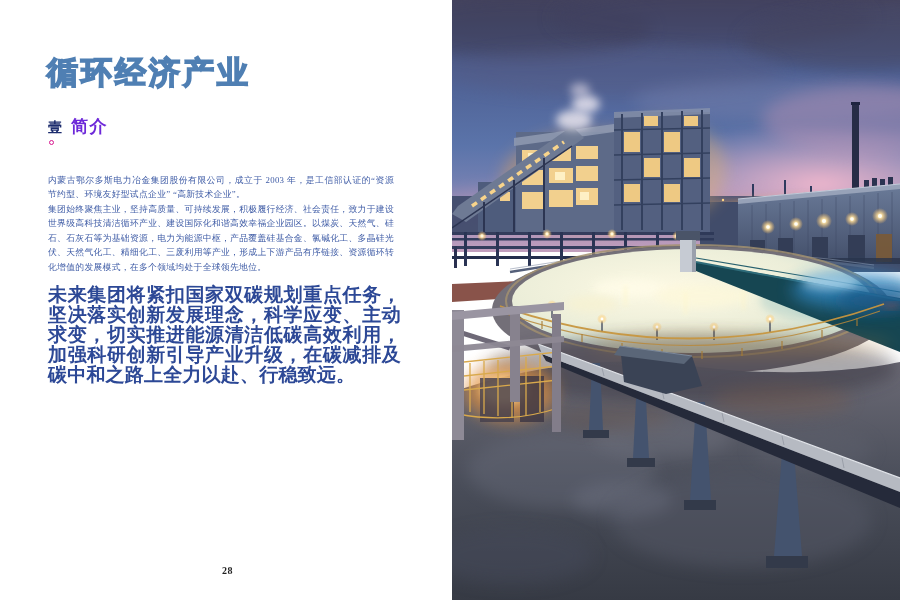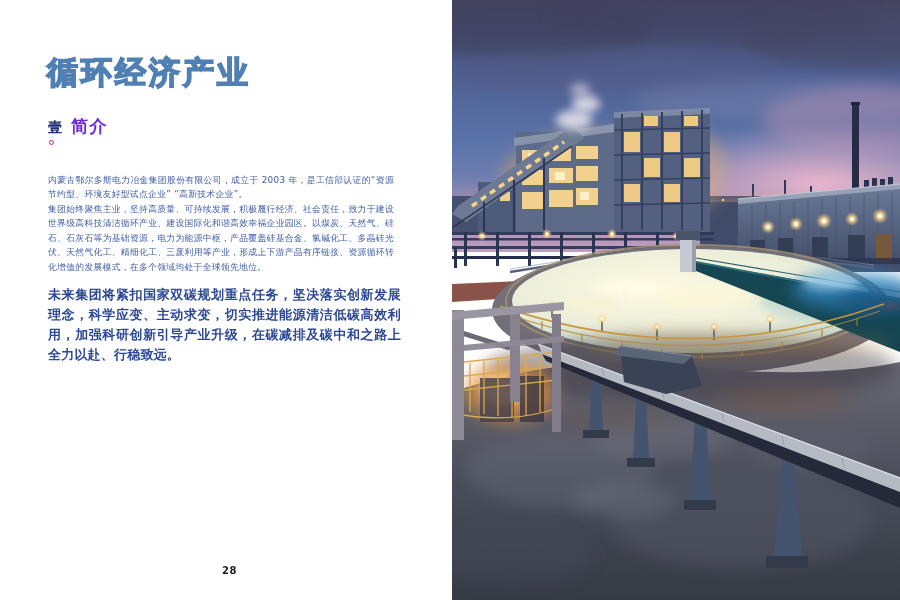--- a/index.html
+++ b/index.html
@@ -1,20 +1,20 @@
 <!DOCTYPE html>
 <html><head>
 <meta charset="utf-8">
 <style>
   * { margin:0; padding:0; box-sizing:border-box; }
   html,body { width:900px; height:600px; background:#ffffff; font-family:"DejaVu Sans","Liberation Sans",sans-serif; }
   .spread { position:relative; width:900px; height:600px; background:#ffffff; overflow:hidden; }
 
   
-  .left-page { position:absolute; left:0; top:0; width:452px; height:424px; background:#ffffff; }
+  .left-page { position:absolute; left:0; top:0; width:452px; height:424px; background:#ffffff;font-family:Liberation Serif, serif; }
   .title {
     position:absolute; left:47px; top:52px; margin:0;
     font-size:31px; font-weight:bold; letter-spacing:3px;
     color:#ffffff; -webkit-text-stroke:1.6px #4f7fb3;
     text-shadow:0 0 0.5px #4f7fb3;
     white-space:nowrap;
   }
   .section-head { position:absolute; left:48px; top:115px; display:flex; align-items:baseline; }
   .marker-wrap { position:relative; margin-right:9px; }
   .marker { font-size:14px; font-weight:bold; color:#1c2c6e; }
@@ -22,21 +22,21 @@
   .section-title { font-size:17px; font-weight:bold; color:#6d28d9; letter-spacing:1.5px; }
   .body-para {
     position:absolute; left:48px; width:346px;
     font-size:8.8px; line-height:14.4px; letter-spacing:0.3px;
     color:#3f5ca6; text-align:justify;
   }
   .para1 { top:173px; }
   .para2 { top:202px; }
   .emphasis-para {
     position:absolute; left:48px; top:285px; width:353px;
-    font-size:13px; line-height:20px; letter-spacing:0.2px;
+    font-size:19px; line-height:20px; letter-spacing:0.2px;
     font-weight:bold; color:#2c4896; text-align:justify;
   }
   .page-number { position:absolute; left:222px; top:565px; font-size:10px; font-weight:bold; color:#1f1f1f; letter-spacing:0.5px; }
 
   
   .right-page { position:absolute; left:452px; top:0; width:448px; height:600px; overflow:hidden; }
   .right-page svg { display:block; width:448px; height:600px; }
 </style>
 </head>
 <body>

